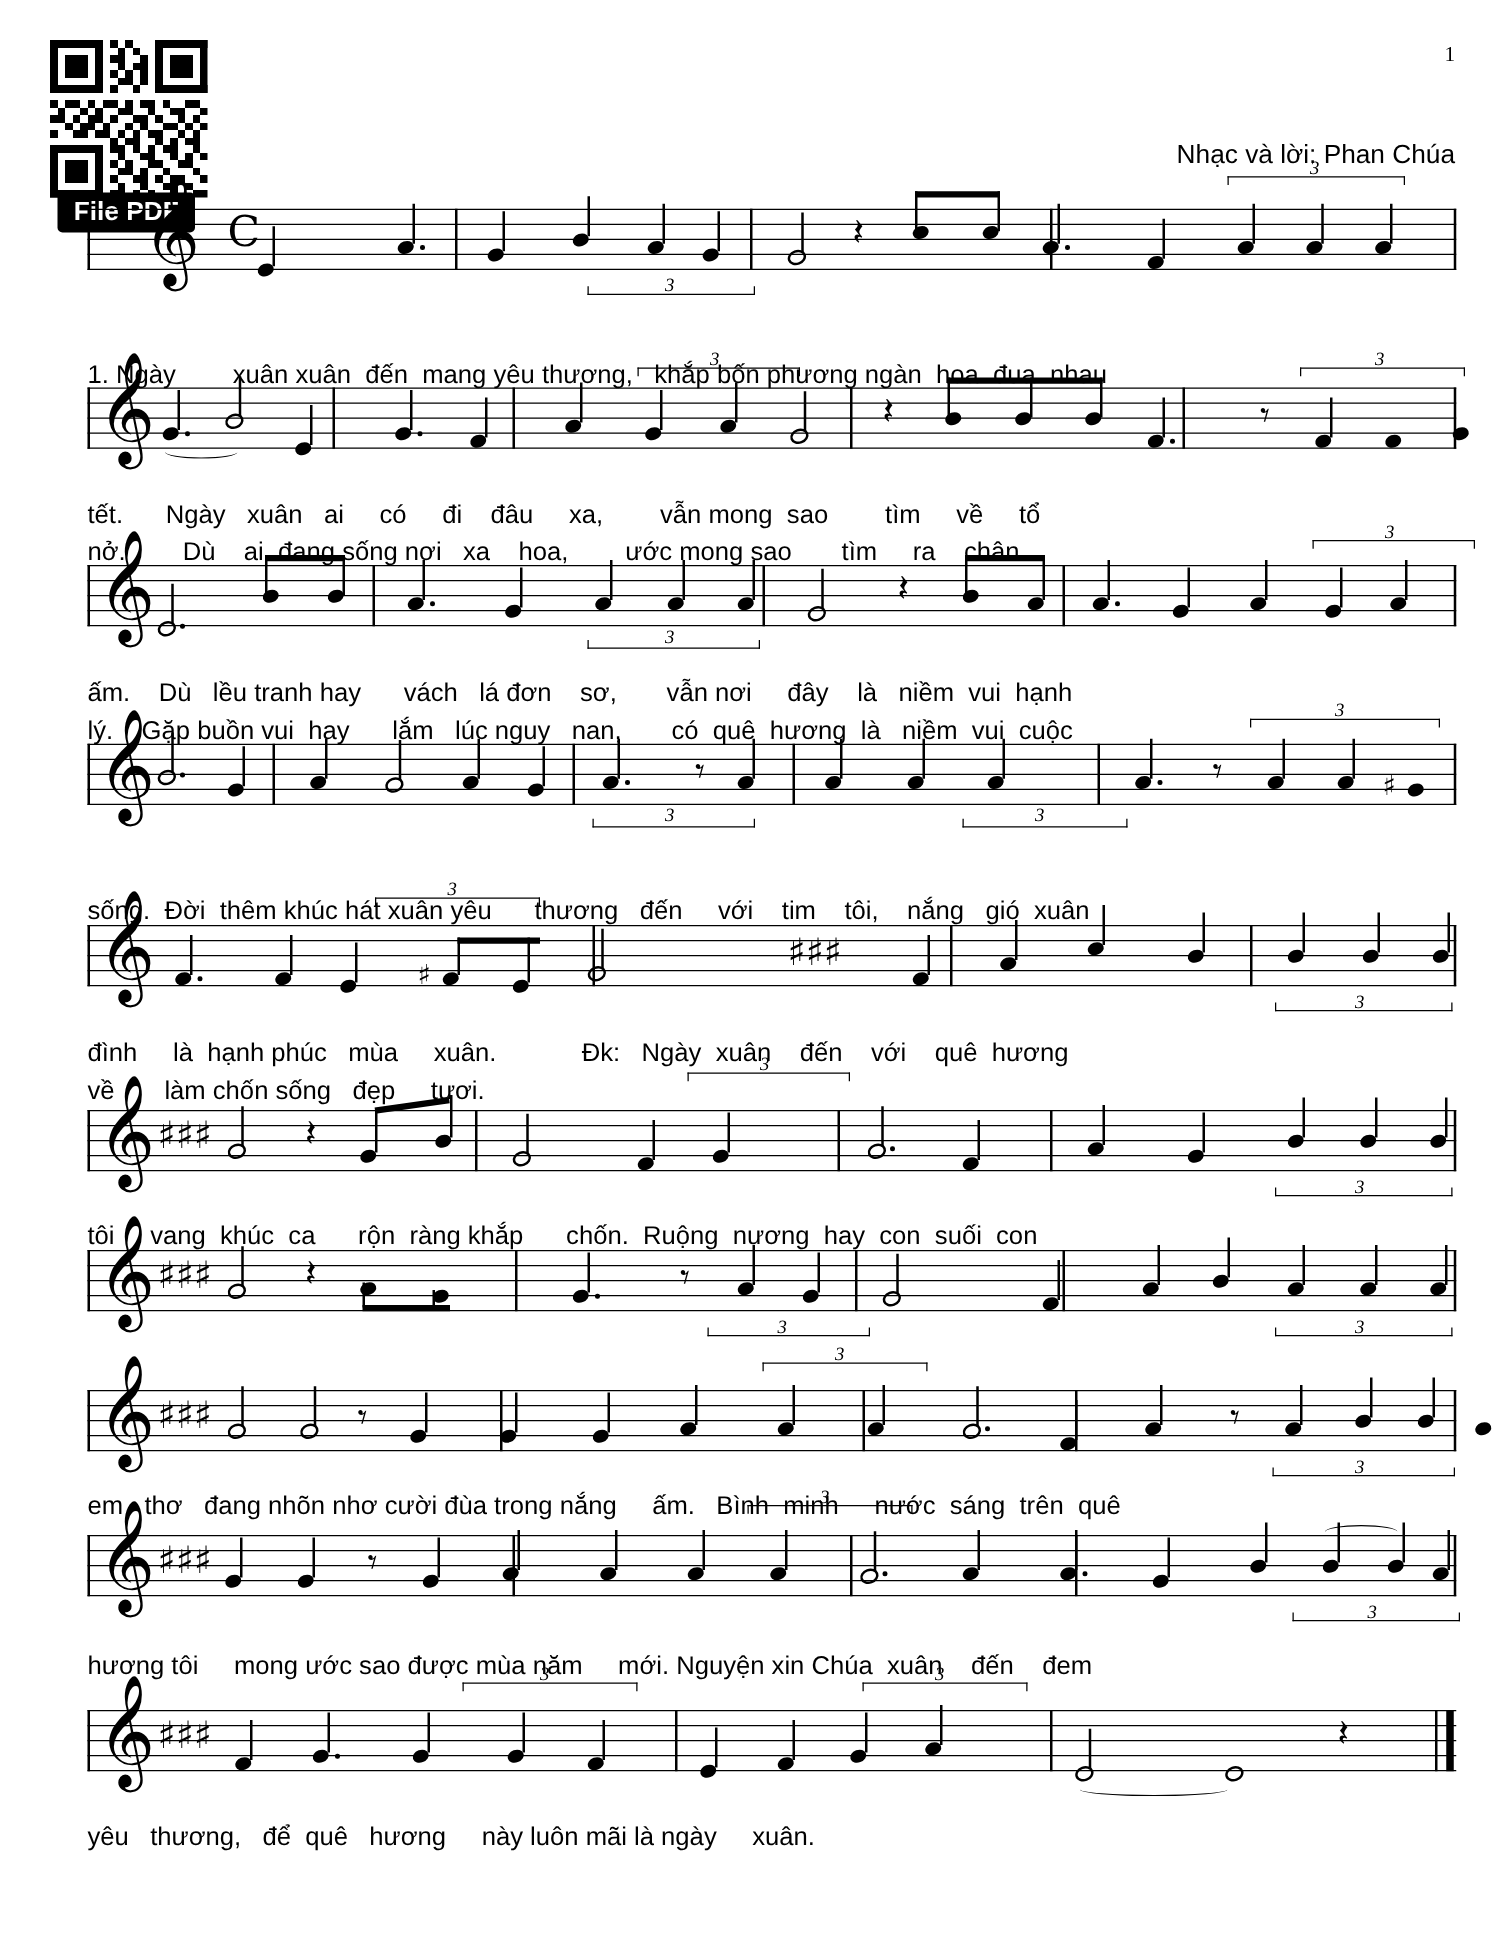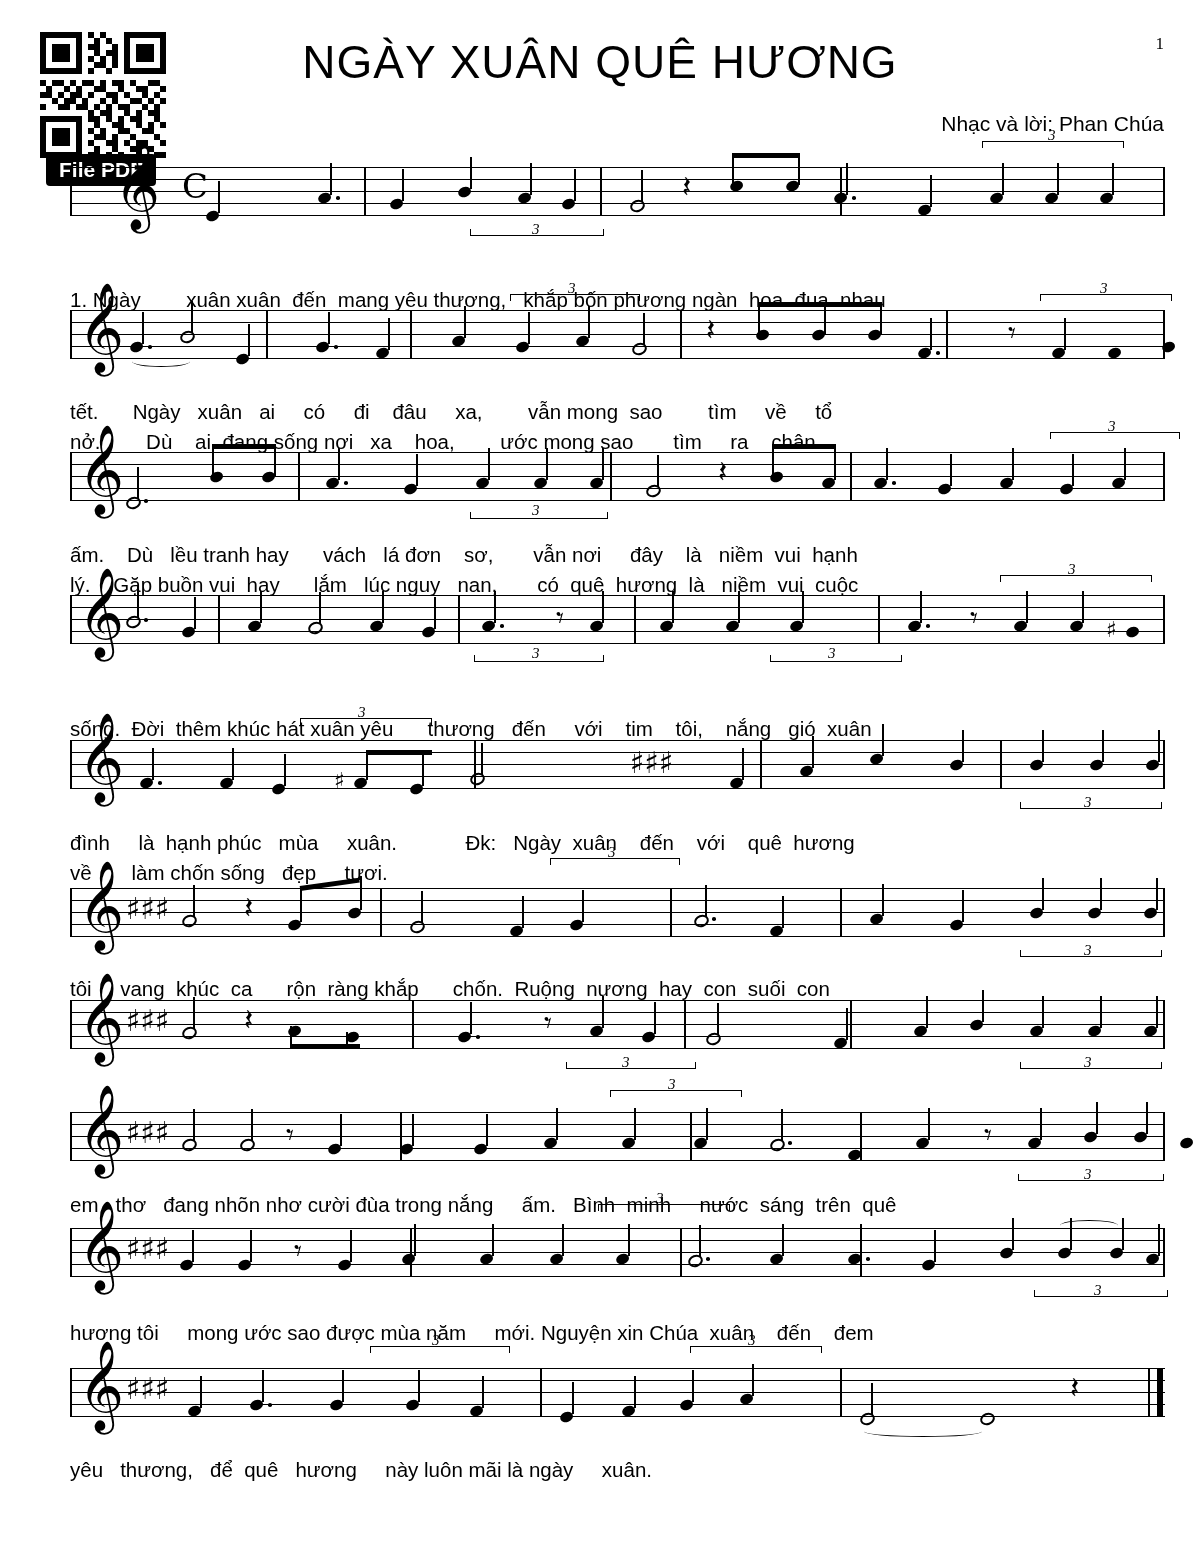--- a/index.html
+++ b/index.html
@@ -334,21 +334,20 @@
           <rect x="11" y="20" width="1" height="1"></rect>
         <rect x="13" y="20" width="1" height="1"></rect>
           <rect x="16" y="20" width="1" height="1"></rect>
         <rect x="19" y="20" width="2" height="1"></rect>
       </g>
     </svg>
     <div class="qr-label">File PDF</div>
   </div>
 
   <div class="page-number">1</div>
-  <div class="song-title">NGÀY XUÂN QUÊ HƯƠNG</div>
   <div class="composer">Nhạc và lời: Phan Chúa</div>
 
   <div class="system" style="top:167px;">
     <div class="staff">
       <div class="line l0"></div>
         <div class="line l1"></div>
         <div class="line l2"></div>
         <div class="line l3"></div>
         <div class="line l4"></div>
       <div class="clef" style="left:44px;">𝄞</div>

